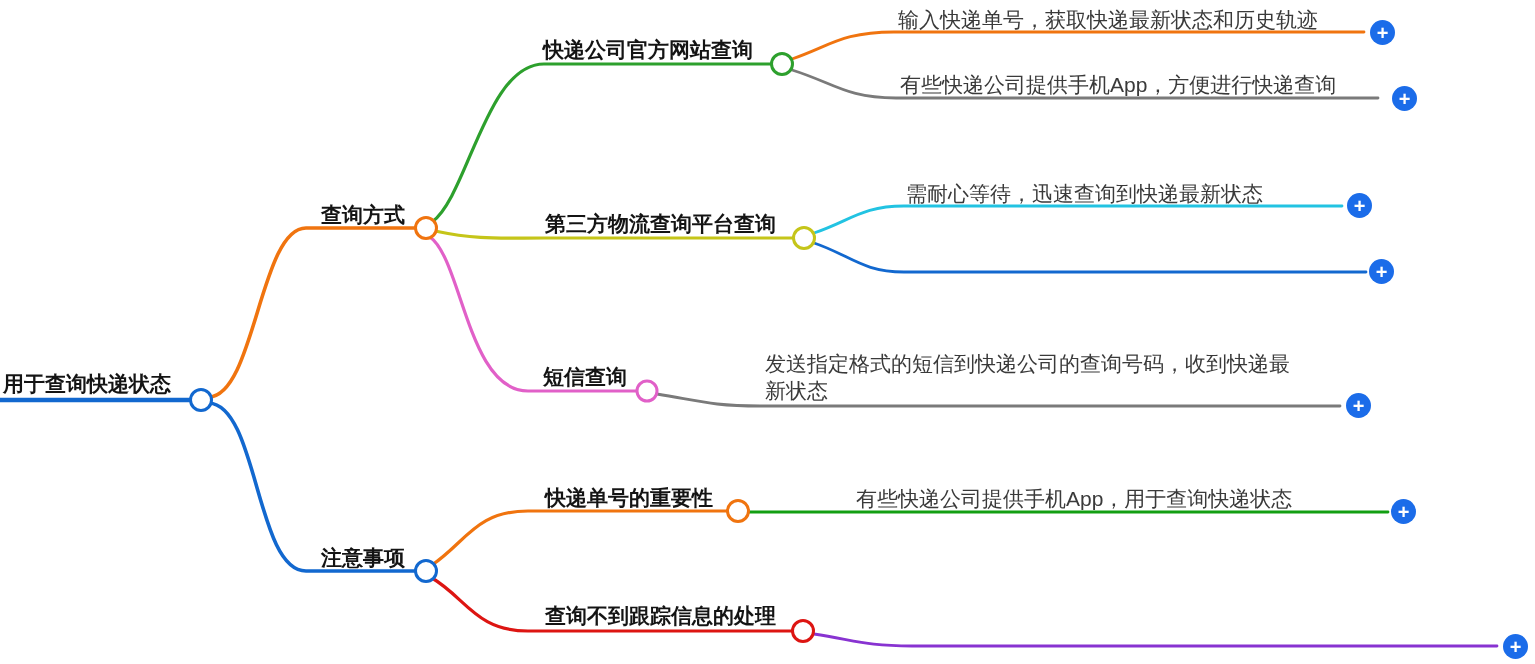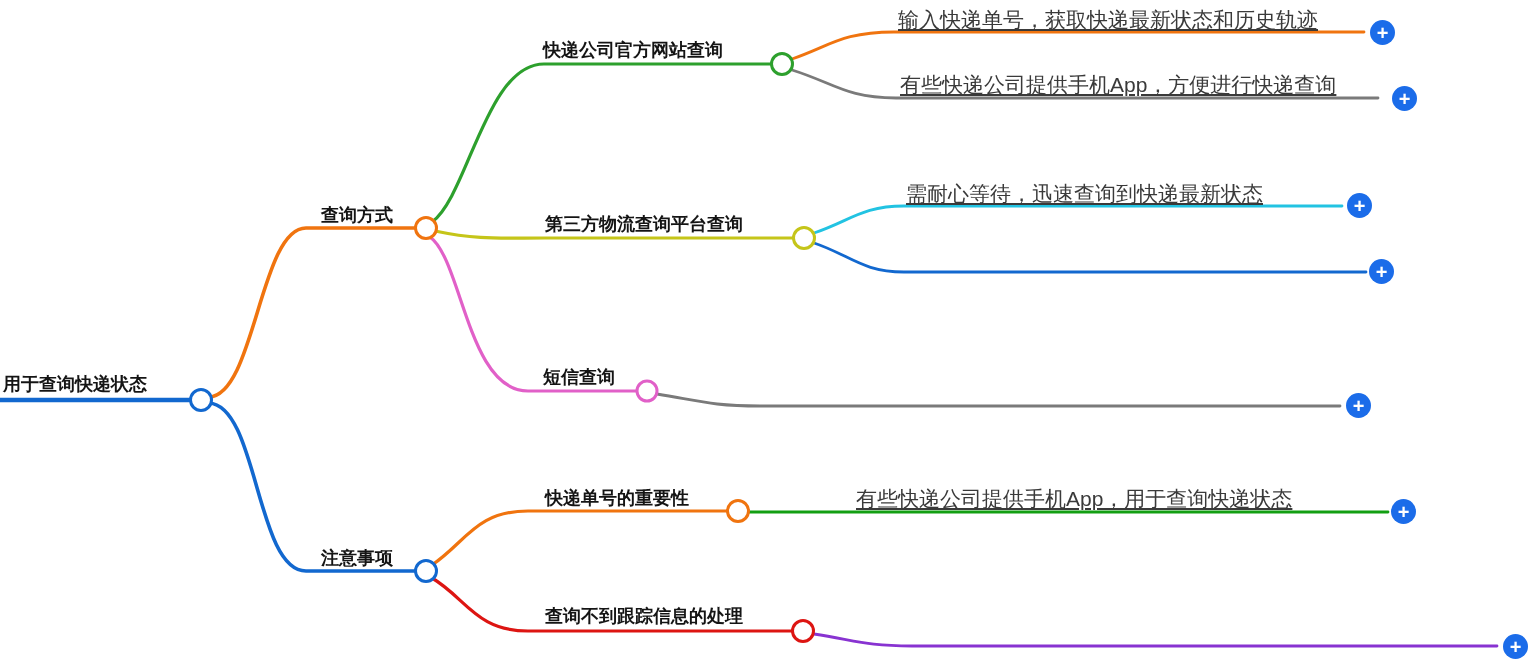--- a/index.html
+++ b/index.html
@@ -11,22 +11,22 @@
     font-family:"Liberation Sans","DejaVu Sans",sans-serif;
   }
   svg.edges{position:absolute;left:0;top:0;}
   svg.edges path{fill:none;stroke-linecap:round;}
   .w-root{stroke-width:4.5;}
   .w-branch{stroke-width:3.6;}
   .w-child{stroke-width:3.2;}
   .w-leaf{stroke-width:2.8;}
   .node-circle{fill:#ffffff;stroke-width:3;cursor:pointer;}
   .label{position:absolute;white-space:nowrap;color:#141414;cursor:default;}
-  .topic{font-weight:bold;font-size:18px;line-height:24px;}
-  .leaf{font-size:21px;line-height:27px;color:#3a3a3a;white-space:pre-line;text-decoration:underline;}
+  .topic{font-weight:bold;font-size:21px;line-height:24px;}
+  .leaf{font-size:21px;line-height:27px;color:#3a3a3a;white-space:pre-line;}
   .plus{
     position:absolute;width:25px;height:25px;border-radius:50%;
     background:#1b6ce9;color:#ffffff;
     display:flex;align-items:center;justify-content:center;
     font-size:20px;font-weight:bold;line-height:1;
     cursor:pointer;user-select:none;
   }
 </style>
 </head>
 <body>
@@ -76,20 +76,22 @@
 
   <div class="label topic" style="left:543px;top:38px">快递公司官方网站查询</div>
   <div class="label topic" style="left:545px;top:212px">第三方物流查询平台查询</div>
   <div class="label topic" style="left:543px;top:365px">短信查询</div>
   <div class="label topic" style="left:545px;top:486px">快递单号的重要性</div>
   <div class="label topic" style="left:545px;top:604px">查询不到跟踪信息的处理</div>
 
   <div class="label leaf" style="left:898px;top:6px">输入快递单号，获取快递最新状态和历史轨迹</div>
   <div class="label leaf" style="left:900px;top:71px">有些快递公司提供手机App，方便进行快递查询</div>
   <div class="label leaf" style="left:906px;top:180px">需耐心等待，迅速查询到快递最新状态</div>
+  <div class="label leaf" style="left:765px;top:350px">发送指定格式的短信到快递公司的查询号码，收到快递最
+新状态</div>
   <div class="label leaf" style="left:856px;top:485px">有些快递公司提供手机App，用于查询快递状态</div>
 
   <div class="plus" style="left:1370px;top:20px">+</div>
   <div class="plus" style="left:1392px;top:86px">+</div>
   <div class="plus" style="left:1347px;top:193px">+</div>
   <div class="plus" style="left:1369px;top:259px">+</div>
   <div class="plus" style="left:1346px;top:393px">+</div>
   <div class="plus" style="left:1391px;top:499px">+</div>
   <div class="plus" style="left:1503px;top:634px">+</div>
 

